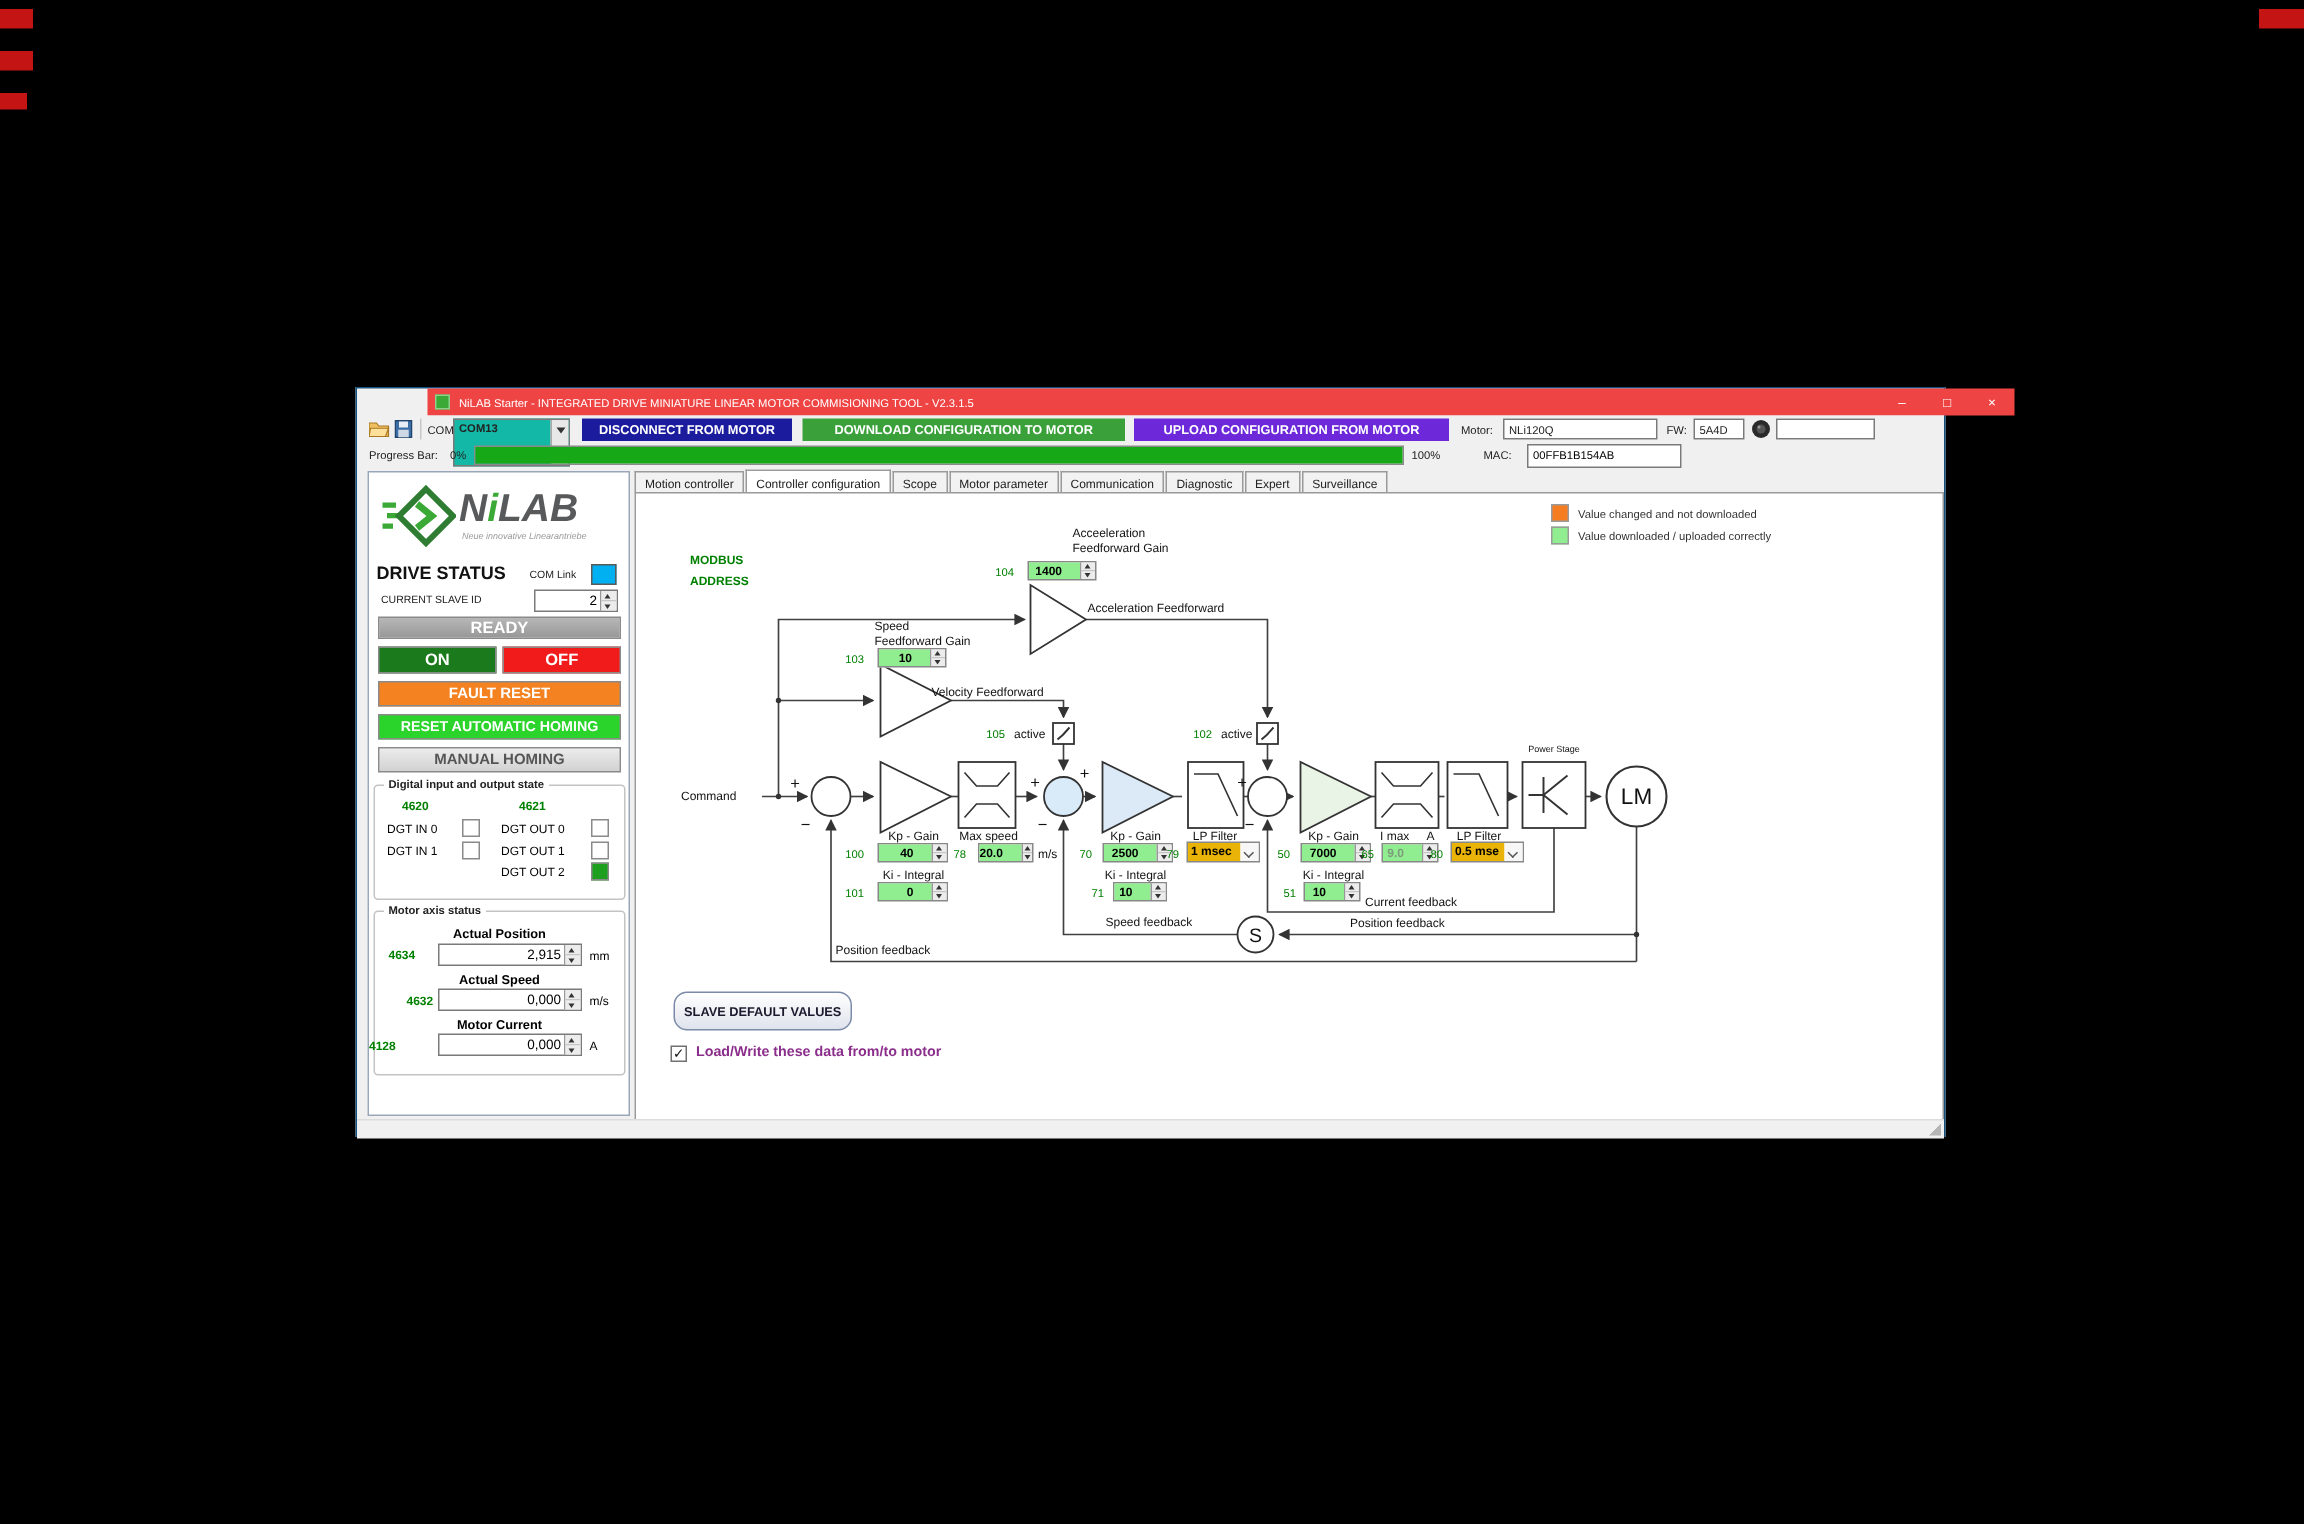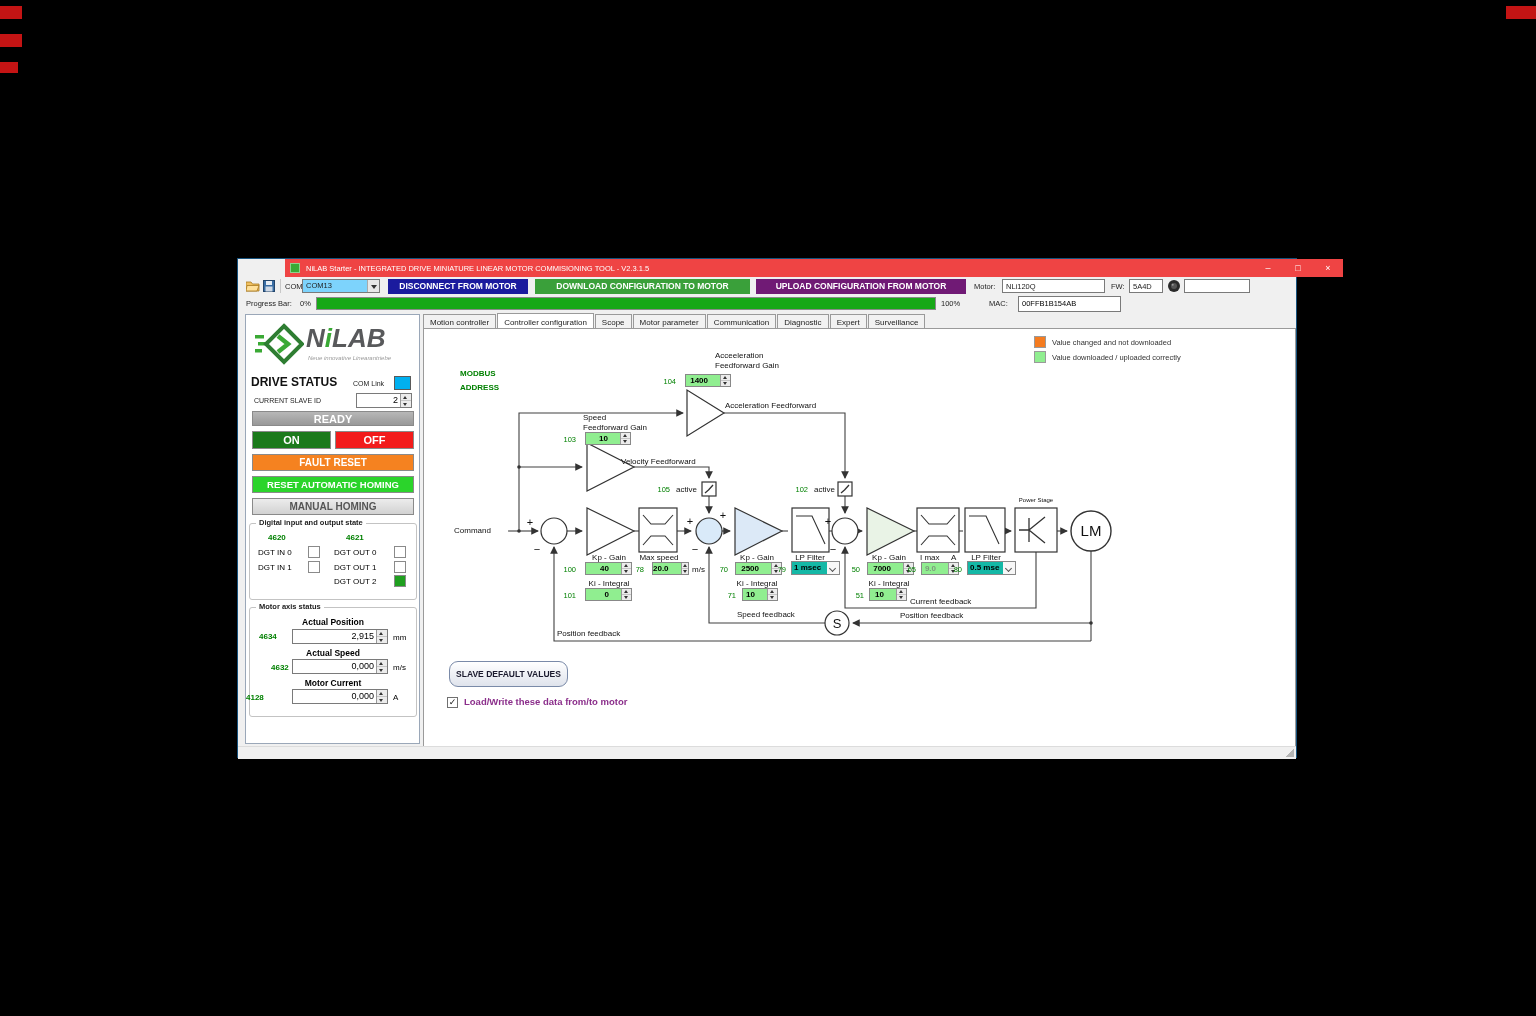--- a/index.html
+++ b/index.html
@@ -10,21 +10,21 @@
   
   .win{position:absolute;left:237px;top:258px;width:1060px;height:500px;background:#f0f0f0;border:1px solid #16527e;box-sizing:border-box;}
   .titlebar{position:absolute;left:0;top:0;width:100%;height:18px;background:#ef4444;color:#fff;font-size:7.5px;display:flex;align-items:center;margin-left:47px;}
   .titlebar .ticon{width:10px;height:10px;margin:0 6px 0 5px;background:#3aa935;border:1px solid #8fd08c;box-sizing:border-box;}
   .wctl{margin-left:auto;display:flex;height:100%;}
   .wctl span{width:30px;text-align:center;line-height:18px;font-size:9px;color:#fff;}
 
   
   .toolbar{position:absolute;left:0;top:18px;width:100%;height:18px;background:#f0f0f0;font-size:7.5px;color:#222;}
   .sep{position:absolute;top:2px;width:1px;height:14px;background:#c8c8c8;}
-  .combo{position:absolute;display:flex;background:#7dd3fc;border:1px solid #7a7a7a;box-sizing:border-box;height:14px;}
+  .combo{position:absolute;display:flex;background:#14b8a6;border:1px solid #7a7a7a;box-sizing:border-box;height:32px;font-weight:bold;}
   .combo .v{flex:1;font-size:7.5px;line-height:12px;padding-left:3px;}
   .combo .a{width:11px;background:#e8e8e8;border-left:1px solid #aaa;position:relative;}
   .combo .a:after{content:"";position:absolute;left:2.5px;top:5px;border-left:3px solid transparent;border-right:3px solid transparent;border-top:4px solid #333;}
   .act{position:absolute;height:15px;color:#fff;font-weight:bold;font-size:8.5px;text-align:center;line-height:14px;box-sizing:border-box;letter-spacing:0;}
   .field{position:absolute;background:#fff;border:1px solid #7a7a7a;box-sizing:border-box;font-size:7.5px;line-height:11px;padding:1px 3px;height:14px;}
   .lab{position:absolute;font-size:7.5px;color:#222;}
 
   
   .progrow{position:absolute;left:0;top:36px;width:100%;height:17px;}
   .pbar{position:absolute;left:78px;top:2px;width:620px;height:13px;border:1px solid #8a8a8a;background:#fff;box-sizing:border-box;}
@@ -58,21 +58,21 @@
   .addr{position:absolute;color:#008000;font-size:7.5px;text-align:right;white-space:nowrap;}
   .spin{position:absolute;display:flex;height:13px;border:1px solid #888;background:#fff;box-sizing:border-box;}
   .spin .v{flex:1;background:#90ee90;font-weight:bold;font-size:8px;line-height:11px;text-align:right;padding-right:12px;color:#000;}
   .spin.gray .v{color:#7d9b7d;}
   .spin .b{width:9px;display:flex;flex-direction:column;border-left:1px solid #999;}
   .spin .b i{flex:1;background:#ececec;position:relative;border-bottom:1px solid #c5c5c5;}
   .spin .b i:last-child{border-bottom:none;}
   .spin .b i.u:after{content:"";position:absolute;left:1.5px;top:1px;border-left:2.5px solid transparent;border-right:2.5px solid transparent;border-bottom:3px solid #333;}
   .spin .b i.d:after{content:"";position:absolute;left:1.5px;top:1px;border-left:2.5px solid transparent;border-right:2.5px solid transparent;border-top:3px solid #333;}
   .dd{position:absolute;display:flex;height:14px;border:1px solid #888;background:#fff;box-sizing:border-box;}
-  .dd .v{flex:1;background:#14b8a6;font-weight:bold;font-size:8px;line-height:12px;padding-left:2px;color:#000;white-space:nowrap;overflow:hidden;}
+  .dd .v{flex:1;background:#eab308;font-weight:bold;font-size:8px;line-height:12px;padding-left:2px;color:#000;white-space:nowrap;overflow:hidden;}
   .dd .a{width:12px;background:#f7f7f7;position:relative;}
   .dd .a:after{content:"";position:absolute;left:3px;top:3.5px;width:4px;height:4px;border-right:1.2px solid #555;border-bottom:1.2px solid #555;transform:rotate(45deg);}
   .sw{position:absolute;width:12px;height:12px;border:1px solid #9a9a9a;box-sizing:border-box;}
   .chk{position:absolute;width:11px;height:11px;background:#fff;border:1px solid #707070;box-sizing:border-box;font-size:9px;line-height:9px;text-align:center;color:#111;}
   .statusbar{position:absolute;left:0;top:487px;width:100%;height:13px;background:#f0f0f0;border-top:1px solid #dcdcdc;box-sizing:border-box;}
   .grip{position:absolute;right:2px;bottom:2px;width:8px;height:8px;
         background:linear-gradient(135deg,transparent 50%,#b5b5b5 50%);}
 </style>
 </head>
 <body>
@@ -105,21 +105,21 @@
       <rect x="2.5" y="6.5" width="7" height="5" fill="#cfd9e6"></rect>
     </svg>
     <div class="sep" style="left:42px;"></div>
     <span class="lab" style="left:47px;top:5px;">COM:</span>
     <div class="combo" style="left:64px;top:2px;width:78px;">
       <span class="v">COM13</span>
       <span class="a"></span>
     </div>
     <div class="act" style="left:150px;top:2px;width:140px;background:#1b1b9e;border-color:#5050c8;">DISCONNECT FROM MOTOR</div>
     <div class="act" style="left:297px;top:2px;width:215px;background:#3aa03a;border-color:#74c674;">DOWNLOAD CONFIGURATION TO MOTOR</div>
-    <div class="act" style="left:518px;top:2px;width:210px;background:#701a75;border-color:#c66a6a;">UPLOAD CONFIGURATION FROM MOTOR</div>
+    <div class="act" style="left:518px;top:2px;width:210px;background:#6d28d9;border-color:#c66a6a;">UPLOAD CONFIGURATION FROM MOTOR</div>
     <span class="lab" style="left:736px;top:5px;">Motor:</span>
     <div class="field" style="left:764px;top:2px;width:103px;">NLi120Q</div>
     <span class="lab" style="left:873px;top:5px;">FW:</span>
     <div class="field" style="left:891px;top:2px;width:34px;">5A4D</div>
     <svg class="abs" style="left:929px;top:2px;" width="14" height="14" viewBox="0 0 14 14">
       <circle cx="7" cy="7" r="6" fill="#2a2a2a"></circle>
         <circle cx="7" cy="7" r="3" fill="#555"></circle>
         <circle cx="5.7" cy="5.7" r="1" fill="#999"></circle>
     </svg>
     <div class="field" style="left:946px;top:2px;width:66px;"></div>

